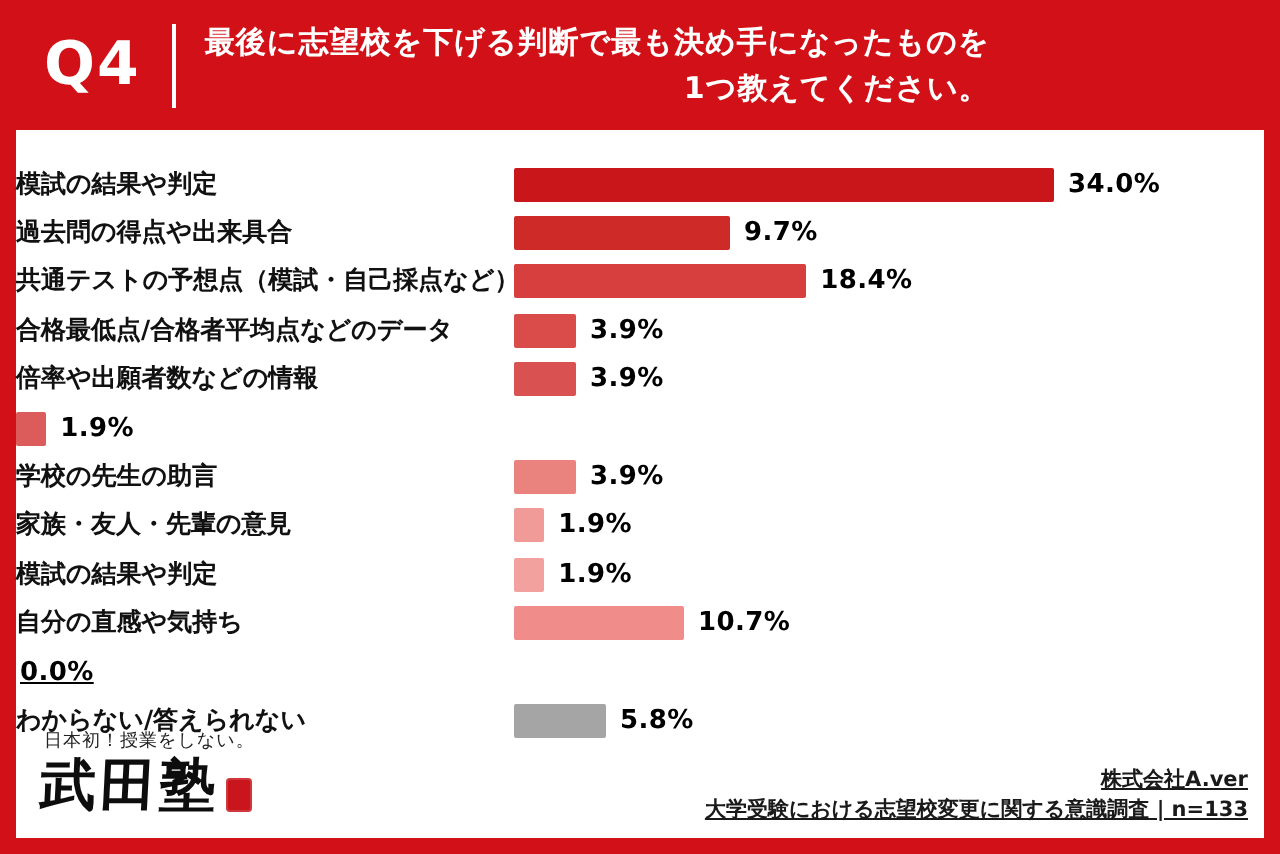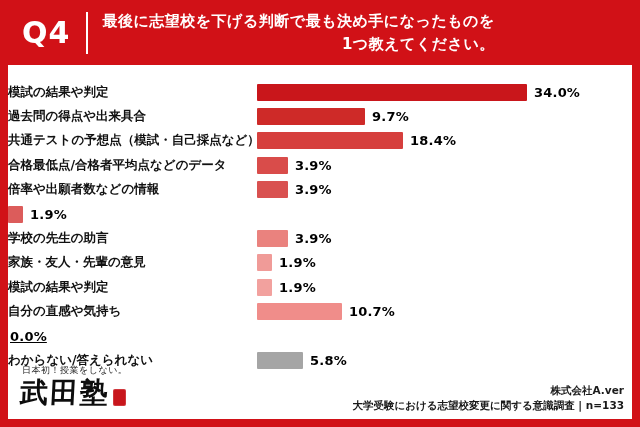--- a/index.html
+++ b/index.html
@@ -87,20 +87,21 @@
     margin-left: 3px; margin-bottom: 1px;
     box-shadow: inset 0 0 0 1px rgba(255,255,255,0.15);
   }
 
   
   .credit {
     position: absolute; right: 8px; bottom: 6px;
     text-align: right;
     font-size: 10.5px; font-weight: bold; color: #1a1a1a;
     line-height: 1.45;
+    text-decoration: underline;
   }
 </style>
 </head>
 <body>
 
 <div class="page">
 
   <div class="header">
     <div class="qnum">Q4</div>
     <div class="header-divider"></div>

